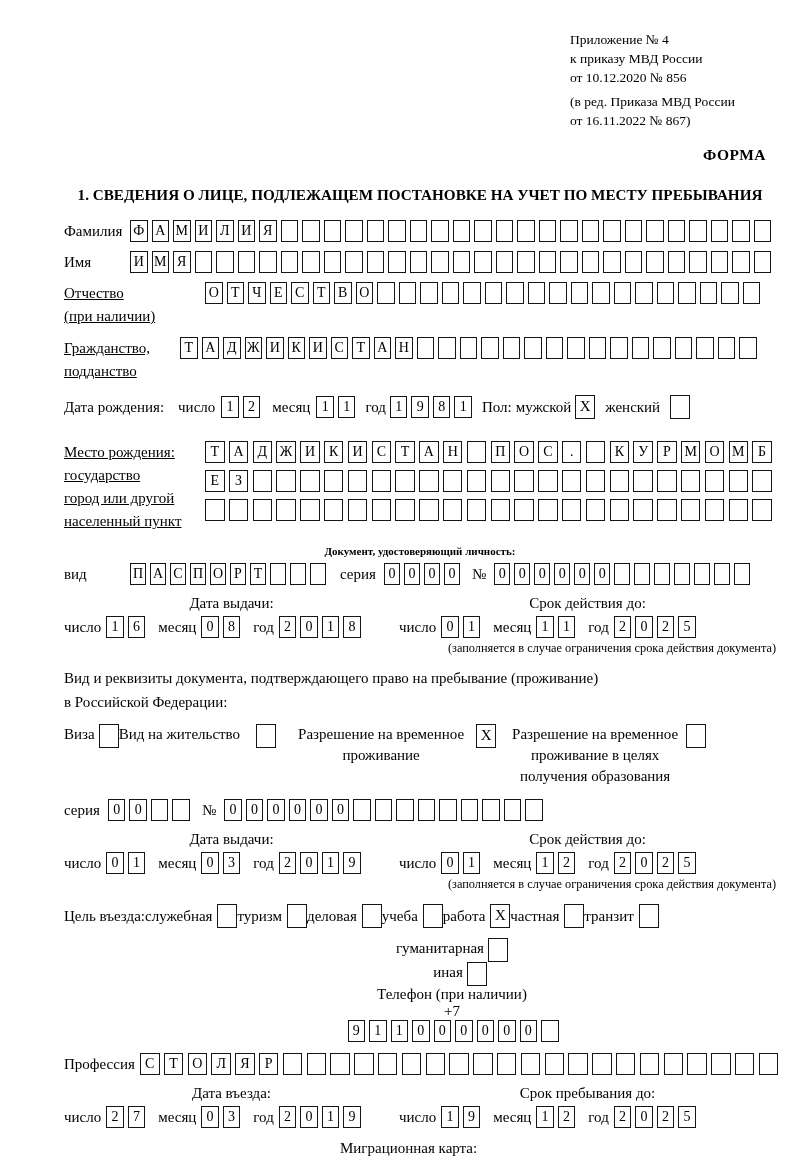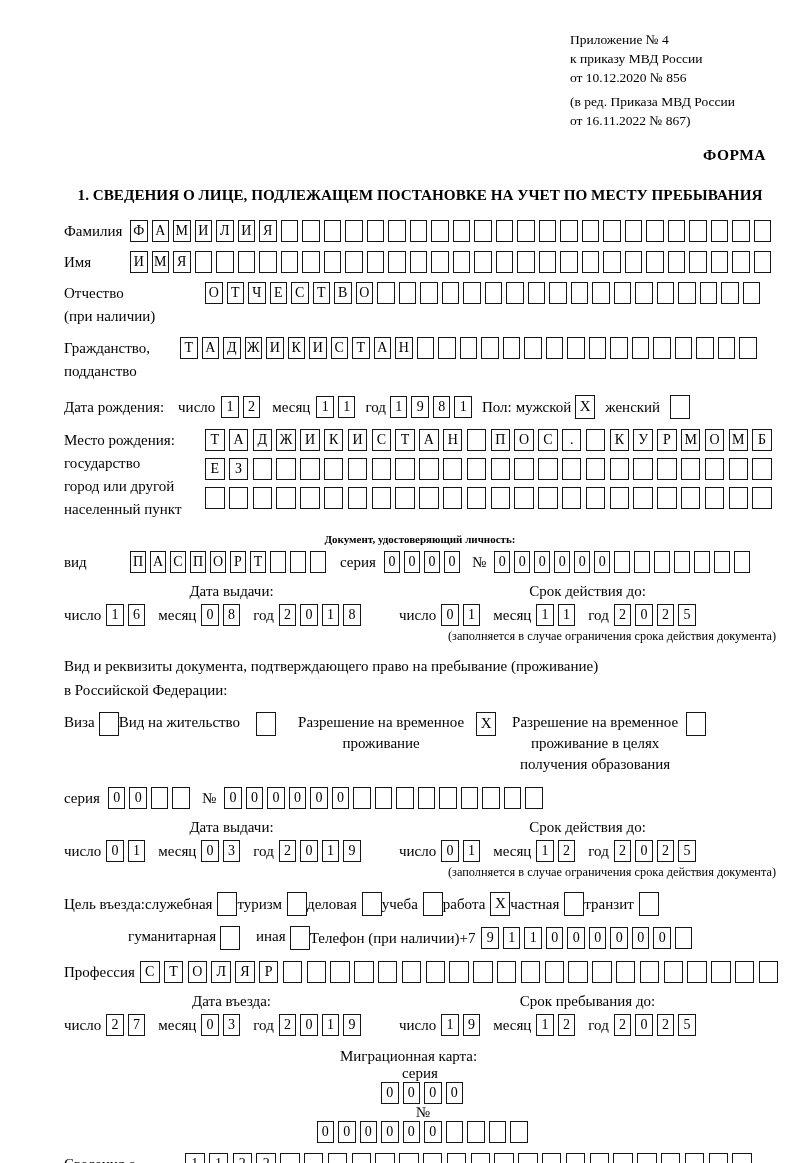--- a/index.html
+++ b/index.html
@@ -17,21 +17,21 @@
   .sec-head{margin-top:22px;text-align:center;font-weight:bold;font-size:15.2px;}
 
   
   .frow{display:flex;align-items:center;margin-top:9px;}
   .frow.top{align-items:flex-start;}
   .lbl{flex:none;}
   .lbl-66{width:66px;}
   .lbl-116{width:116px;}
   .lbl-141{width:141px;}
   .lbl-121{width:121px;}
-  .lbl2 div{line-height:23px;}
+  .lbl2 div{line-height:23px;text-decoration:underline;}
 
   
   .cells{display:inline-flex;flex:none;}
   .cell{box-sizing:border-box;flex:none;display:inline-block;width:17.5px;height:22px;border:1.6px solid #161616;
         margin-right:4px;text-align:center;font-size:14px;line-height:19px;background:#fff;}
   .cells.n .cell{width:16px;margin-right:4px;}
   .cells.w .cell{width:19.5px;margin-right:4.3px;}
   .cells.cb .cell{width:20px;height:24px;margin-right:0;font-size:15px;line-height:21px;}
 
   .gap4{margin-left:4px;} .gap6{margin-left:6px;} .gap8{margin-left:8px;}
@@ -54,21 +54,21 @@
   .res-opts{display:flex;align-items:flex-start;margin-top:10px;}
   .opt{display:flex;align-items:flex-start;}
   .opt .opt-label{line-height:21px;}
   .opt .center-label{text-align:center;line-height:21px;}
   .w175{width:178px;} .w172{width:170px;}
 
   
   .purpose-row{display:flex;align-items:center;margin-top:12px;}
   .purpose-row .opt{align-items:center;}
   .purpose-row .opt-label{margin-right:5px;}
-  .purpose2{display:flex;align-items:center;margin-top:10px;margin-left:64px;}
+  .purpose2{display:flex;align-items:center;margin-top:10px;margin-left:64px;flex-direction:column;}
 </style>
 </head>
 <body>
 
 <div class="page">
 
   <div class="hdr-block">
     <div>Приложение № 4</div>
     <div>к приказу МВД России</div>
     <div>от 10.12.2020 № 856</div>
@@ -248,21 +248,21 @@
     <span class="gap4">мужской</span>
     <span class="cells cb gap4">
         <span class="cell">X</span>
       </span>
     <span class="gap10">женский</span>
     <span class="cells cb gap10">
         <span class="cell"></span>
       </span>
   </div>
 
-  <div class="frow top" style="margin-top:10px;">
+  <div class="frow top" style="margin-top:22px;">
     <span class="lbl lbl-141 lbl2">
       <div>Место рождения:</div>
       <div>государство</div>
       <div>город или другой</div>
       <div>населенный пункт</div>
     </span>
     <span>
       <div class="cells w" style="margin-bottom:7px;">
           <span class="cell">Т</span>
           <span class="cell">А</span>

